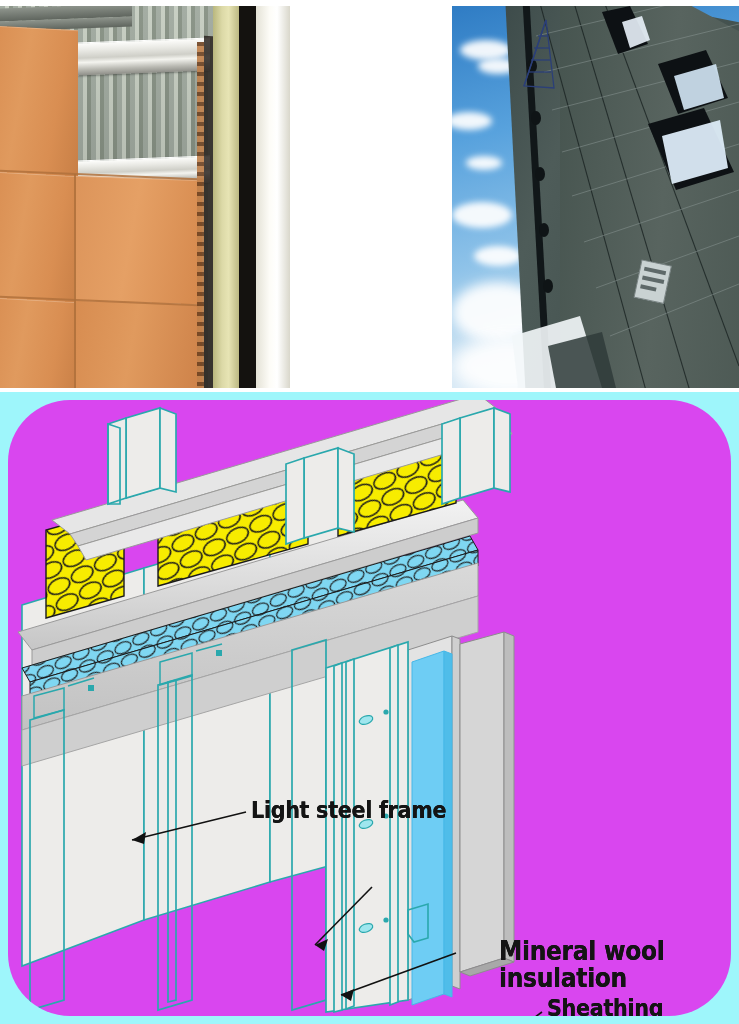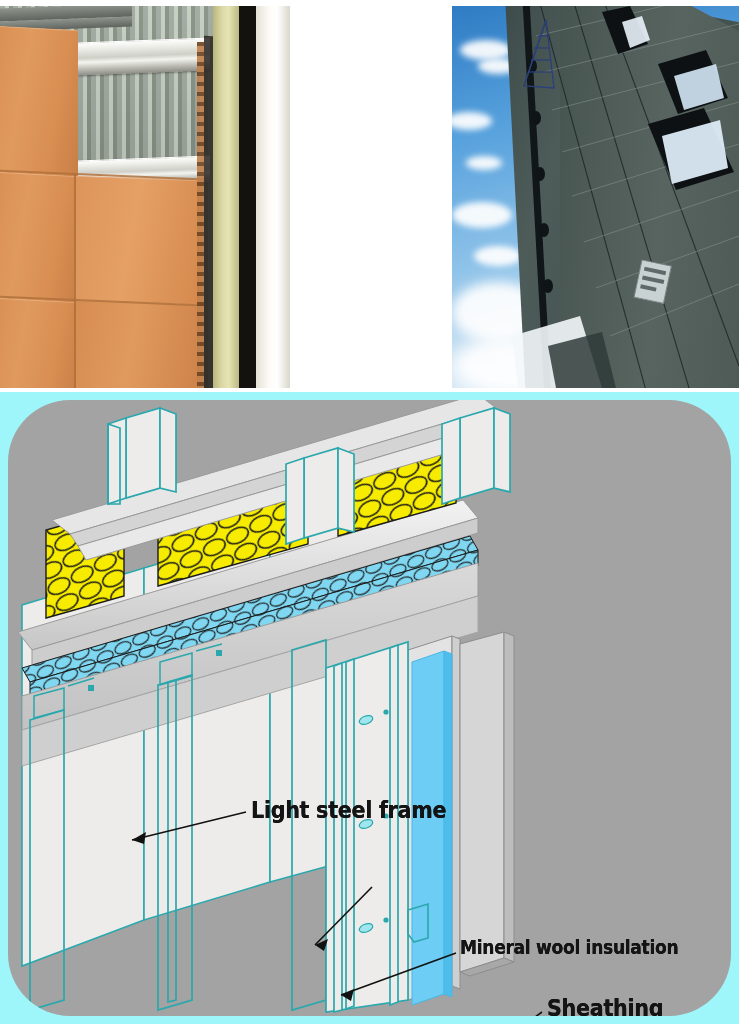--- a/index.html
+++ b/index.html
@@ -75,31 +75,31 @@
   
   .facade{position:absolute;left:52px;top:-30px;width:300px;height:470px;
      background:linear-gradient(110deg,#3c4a49 0%,#4e5c59 22%,#44524f 48%,#5a6765 70%,#384442 100%);
      transform:skewY(14deg) rotate(-3deg);transform-origin:left top;}
   .facade2{position:absolute;left:108px;top:-70px;width:300px;height:520px;
      background:linear-gradient(95deg,#46544f 0%,#58645f 35%,#4a5752 70%,#3b4743 100%);
      transform:skewY(28deg);transform-origin:left top;}
 
   
   .diagram-wrap{position:absolute;left:0;top:392px;width:739px;height:632px;background:#9ef6fb;}
-  .diagram-inner{position:absolute;left:8px;top:8px;width:723px;height:616px;background:#a3a3a3;
+  .diagram-inner{position:absolute;left:8px;top:8px;width:723px;height:616px;background:#d946ef;
      border-radius:62px;overflow:hidden;}
   .dsvg{position:absolute;left:0;top:0;width:723px;height:616px;}
 
   .dlabel{position:absolute;color:#141414;font-weight:bold;line-height:1.04;
      letter-spacing:-0.3px;white-space:pre-line;
      font-family:"DejaVu Sans Condensed","Liberation Sans",sans-serif;
      text-shadow:0 0 0.4px #000;}
   .lbl-steel{left:243px;top:399px;font-size:23px;}
   .lbl-plaster{left:368px;top:472px;font-size:23px;}
-  .lbl-mineral{left:452px;top:538px;font-size:19px;}
+  .lbl-mineral{left:452px;top:538px;font-size:26px;padding-left:39px;}
   .lbl-sheath{left:539px;top:597px;font-size:23px;}
 </style>
 </head>
 <body>
 
 <div id="page">
 
   <div class="photo-strip">
 
     <div class="photo-left">

